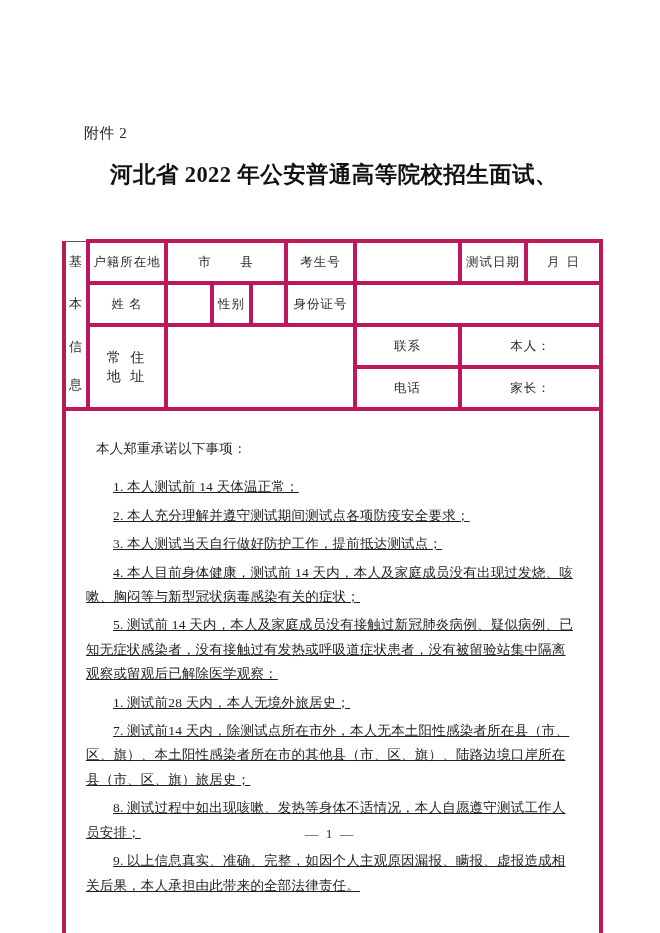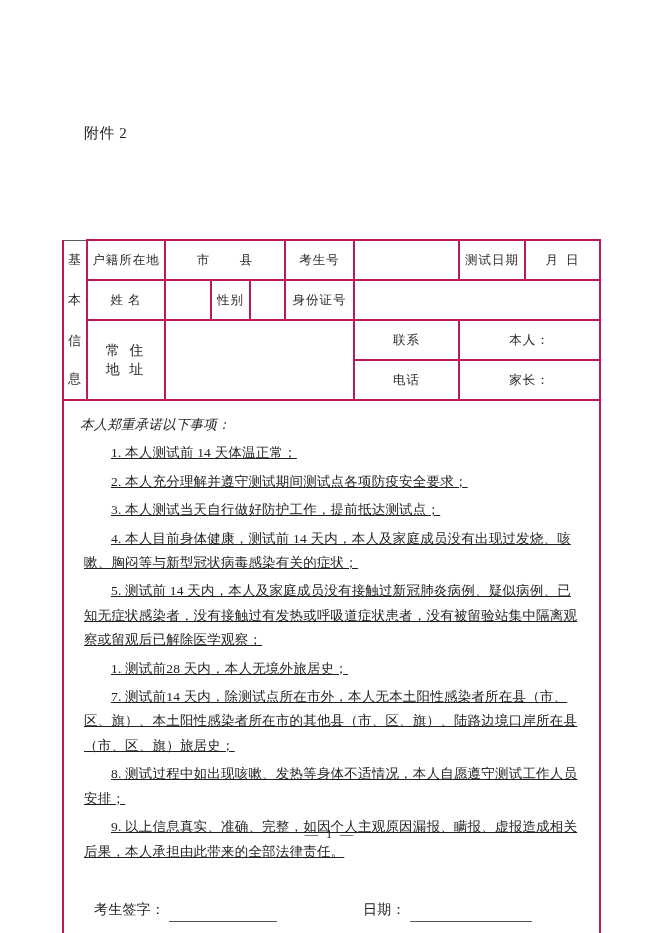--- a/index.html
+++ b/index.html
@@ -56,21 +56,21 @@
     position: absolute;
     left: 62px;
     top: 239px;
     width: 537px;
     border-collapse: collapse;
     table-layout: fixed;
     font-size: 12.5px;
     color: #2a2a2a;
   }
   .form-table td {
-    border: 2px solid #be185d;
+    border: 4px solid #be185d;
     padding: 0;
     vertical-align: middle;
     text-align: center;
     height: 38px;
     font-weight: normal;
     letter-spacing: 1px;
   }
   .vert-head {
     width: 24px;
     font-size: 13px;
@@ -109,21 +109,21 @@
     height: auto !important;
     padding: 12px 16px 10px 16px !important;
     letter-spacing: 0 !important;
   }
   .body-inner {
     font-size: 13.5px;
     line-height: 24.4px;
     color: #1f1f1f;
     letter-spacing: 0.2px;
   }
-  .p-lead { text-indent: 0; margin: 0; font-style: italic; }
+  .p-lead { text-indent: 0; margin: 14px; }
   .p-item { text-indent: 2em; margin: 4px; text-decoration: underline; }
 
   .sig-row {
     margin-top: 34px;
     display: flex;
     font-size: 14px;
     padding-left: 14px;
     align-items: flex-end;
   }
   .sig-block { display: flex; align-items: flex-end; white-space: nowrap; }
@@ -151,20 +151,21 @@
   }
 </style>
 </head>
 <body>
 
 <div class="page">
 
   <div class="attach-label">附件 2</div>
 
   <div class="doc-title">
+    <span class="tline">河北省 2022 年公安普通高等院校招生面试、</span>
   </div>
 
   <table class="form-table">
     <colgroup>
       <col style="width:24px">
       <col style="width:78px">
       <col style="width:46px">
       <col style="width:39px">
       <col style="width:35px">
       <col style="width:69px">

